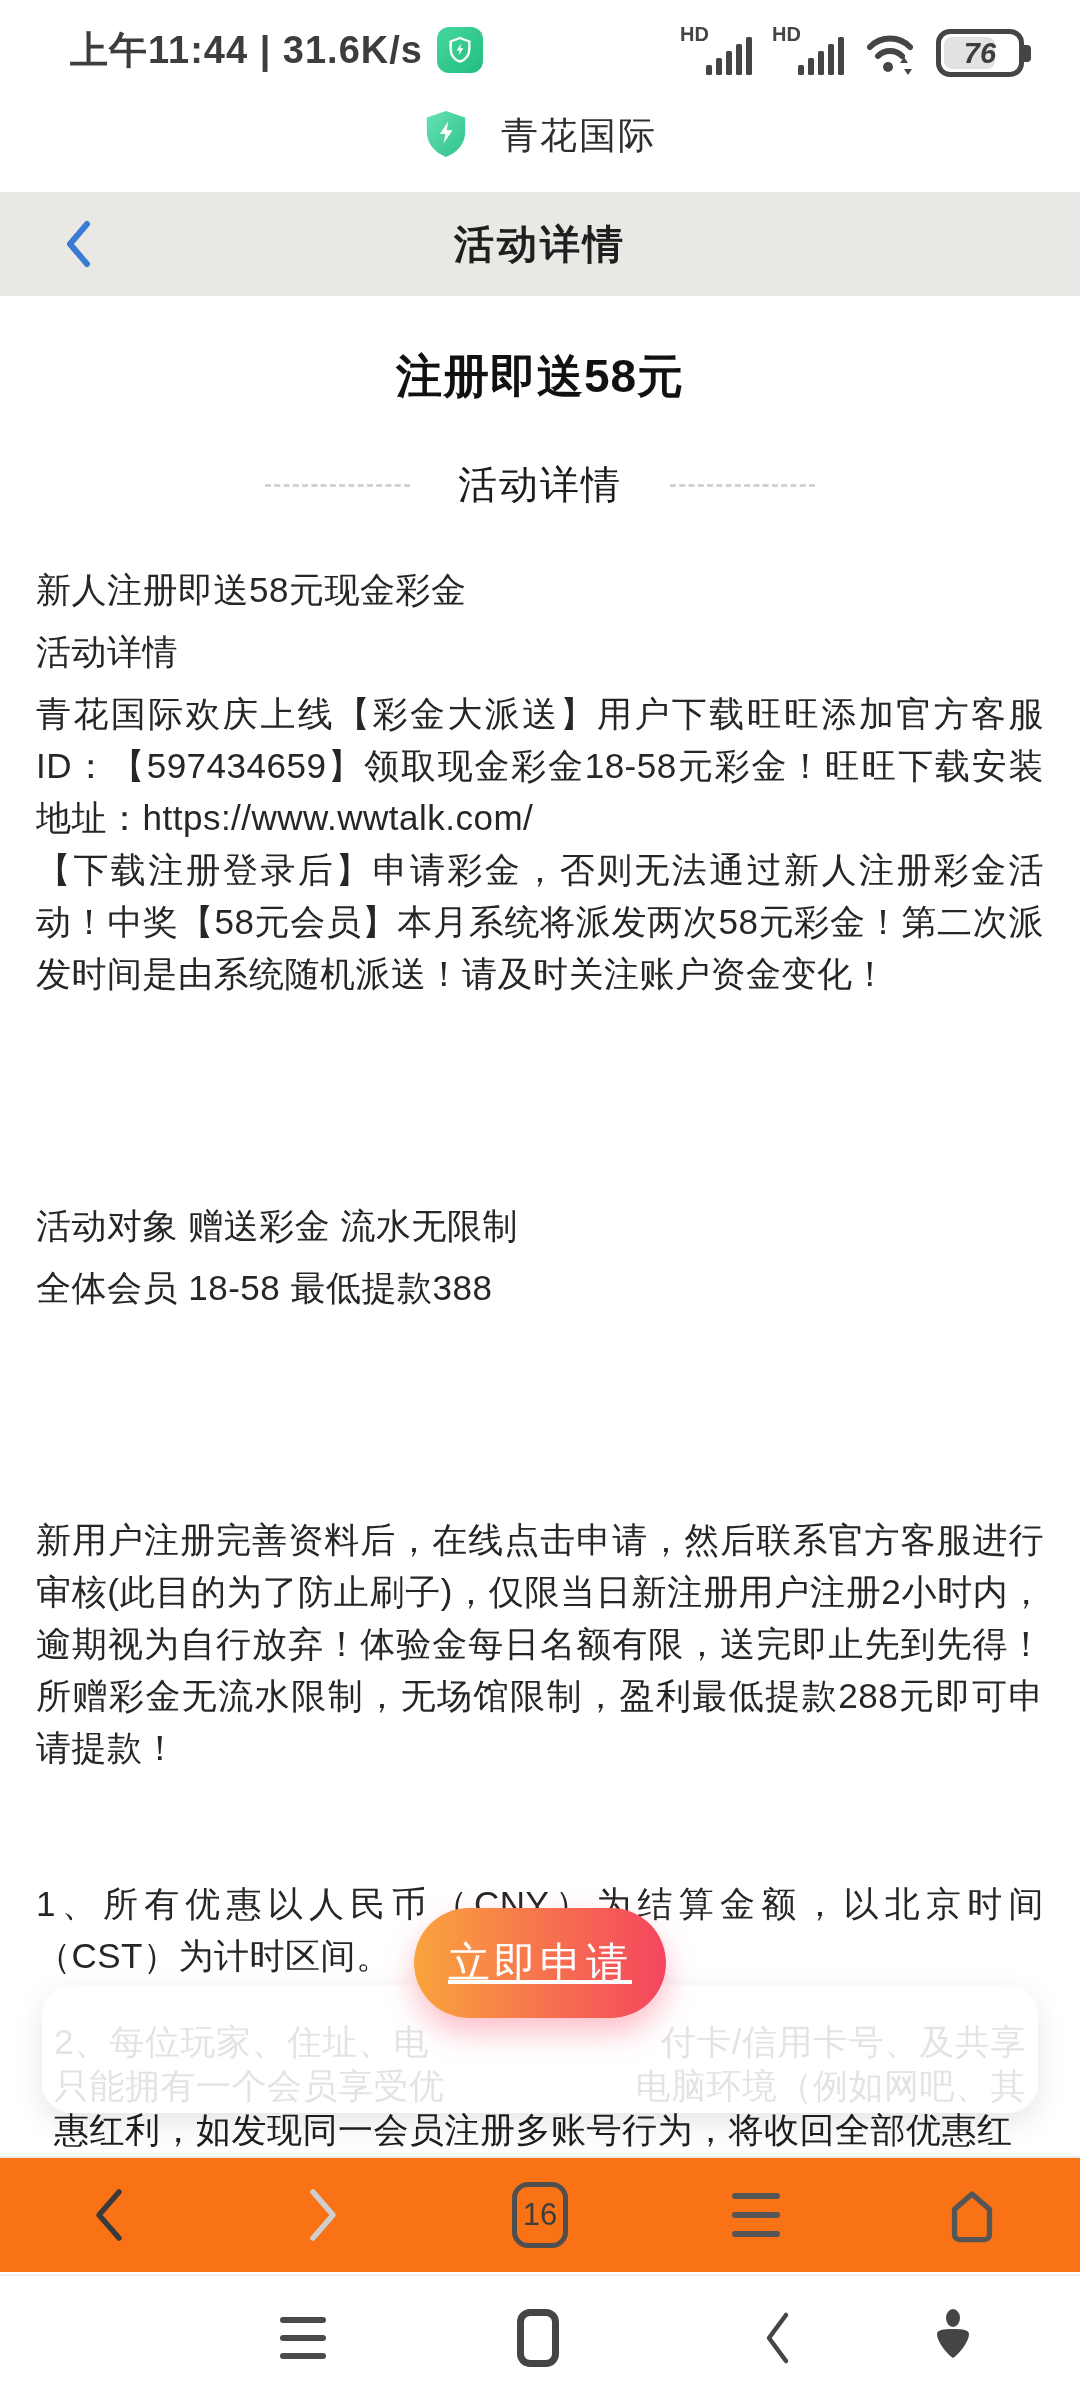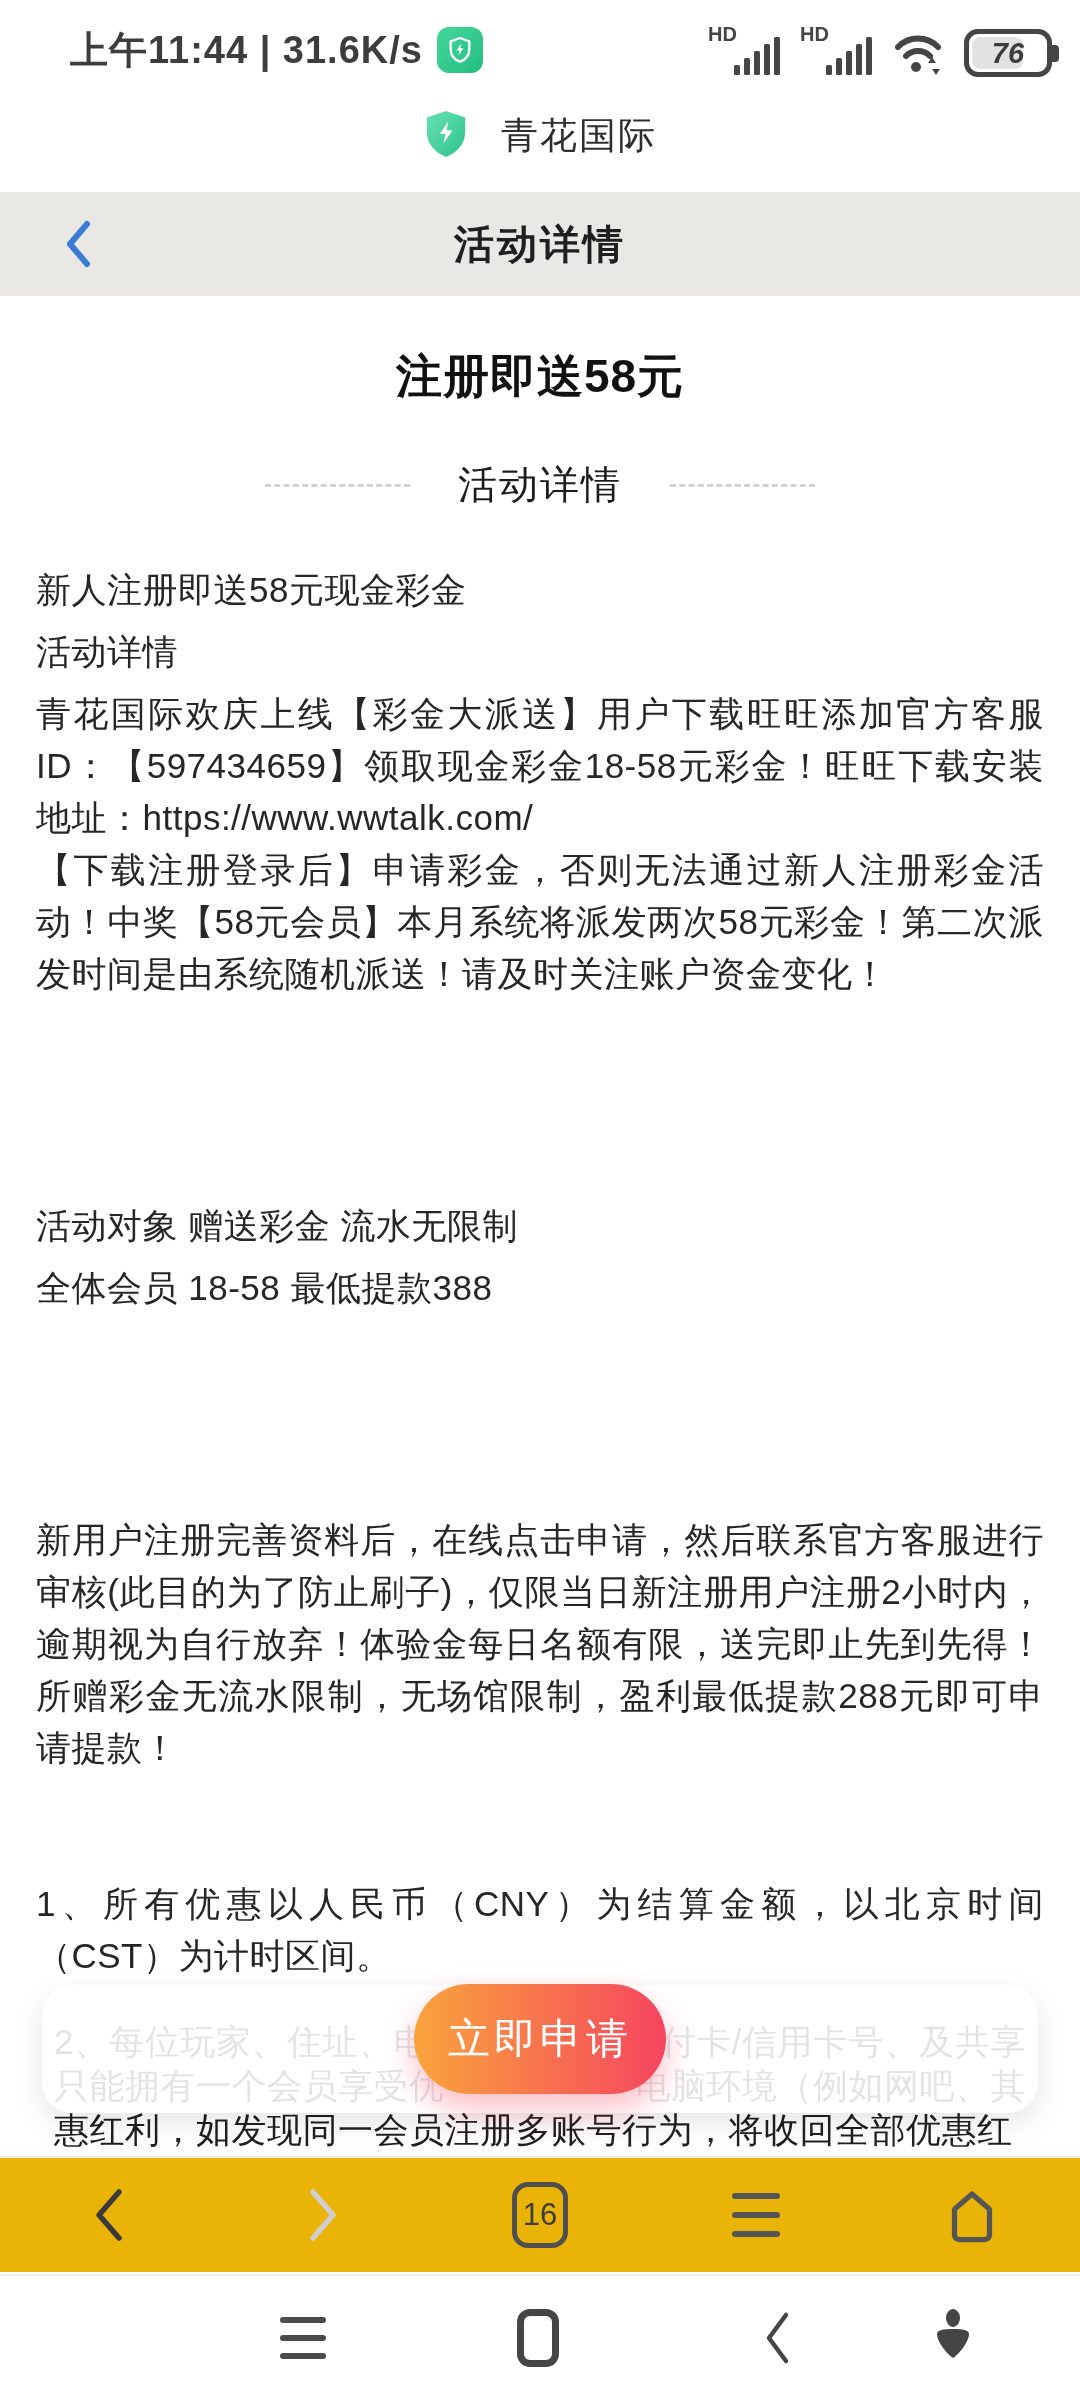--- a/index.html
+++ b/index.html
@@ -2,21 +2,21 @@
 <html><head>
 <meta charset="utf-8">
 <style>
   * { margin:0; padding:0; box-sizing:border-box; }
   html,body { background:#ffffff; }
   body { font-family:"Liberation Sans","DejaVu Sans",sans-serif; color:#262626; }
   .screen { position:relative; width:1080px; height:2400px; background:#ffffff; overflow:hidden; }
 
   
   .status-bar { position:absolute; top:0; left:0; width:1080px; height:100px;
-    display:flex; align-items:center; justify-content:space-between; padding:0 18px 0 70px; }
+    display:flex; align-items:center; justify-content:space-between; padding:0 46px 0 70px; }
   .status-left { display:flex; align-items:center; gap:14px; }
   .status-time { font-size:38px; font-weight:700; color:#3d3d3d; letter-spacing:1px; }
   .net-badge { width:46px; height:46px; border-radius:12px;
     background:linear-gradient(135deg,#45d79c,#23bd80); display:flex; align-items:center; justify-content:center; }
   .status-right { display:flex; align-items:flex-end; gap:20px; }
   .sim { position:relative; width:72px; height:54px; }
   .sim .hd { position:absolute; top:0; left:0; font-size:20px; font-weight:700; color:#454545; }
   .sim svg { position:absolute; right:0; bottom:2px; }
   .wifi { width:52px; height:52px; position:relative; top:2px; }
   .battery { position:relative; width:88px; height:48px; border:5px solid #454545; border-radius:14px;
@@ -54,30 +54,30 @@
   
   .masked-para { position:absolute; top:2020px; left:54px; right:54px; z-index:1; }
   .mline { display:flex; justify-content:space-between; height:44px; line-height:44px;
     font-size:35px; color:#262626; letter-spacing:0.5px; }
   .mline3 { position:relative; z-index:6; height:44px; line-height:44px; font-size:35px; color:#1f1f1f; letter-spacing:0.5px; }
 
   
   .float-card { position:absolute; left:42px; right:42px; top:1985px; height:128px;
     background:rgba(255,255,255,0.87); border-radius:30px; z-index:5;
     box-shadow:0 10px 30px rgba(0,0,0,0.10); }
-  .apply-btn { position:absolute; left:50%; transform:translateX(-50%); top:1984px;
+  .apply-btn { position:absolute; left:50%; transform:translateX(-50%); top:1908px;
     width:252px; height:110px; border:none; border-radius:60px; z-index:7; cursor:pointer;
     background:linear-gradient(90deg,#f9a43c,#f5455f);
     box-shadow:0 14px 30px rgba(246,70,96,0.35);
     color:#ffffff; font-size:42px; font-weight:500; letter-spacing:4px;
-    font-family:"Liberation Sans","DejaVu Sans",sans-serif; }
+    font-family:"Liberation Sans","DejaVu Sans",sans-serif;text-decoration:underline; }
 
   
   .browser-toolbar { position:absolute; top:2156px; left:0; width:1080px; height:116px;
-    background:#eab308; border-top:2px solid #ececec; display:flex; align-items:center; z-index:8; }
+    background:#f97316; border-top:2px solid #ececec; display:flex; align-items:center; z-index:8; }
   .bt-item { flex:1; display:flex; align-items:center; justify-content:center; height:100%; }
   .tab-box { width:56px; height:66px; border:5px solid #4f4f4f; border-radius:16px;
     display:flex; align-items:center; justify-content:center; }
   .tab-num { font-size:31px; font-weight:500; color:#3d3d3d; }
   .burger { display:flex; flex-direction:column; gap:13px; }
   .burger span { width:48px; height:6px; background:#555; border-radius:3px; }
 
   
   .system-nav { position:absolute; top:2274px; left:0; width:1080px; height:126px;
     background:#fff; border-top:2px solid #f0f0f0; z-index:8; }

